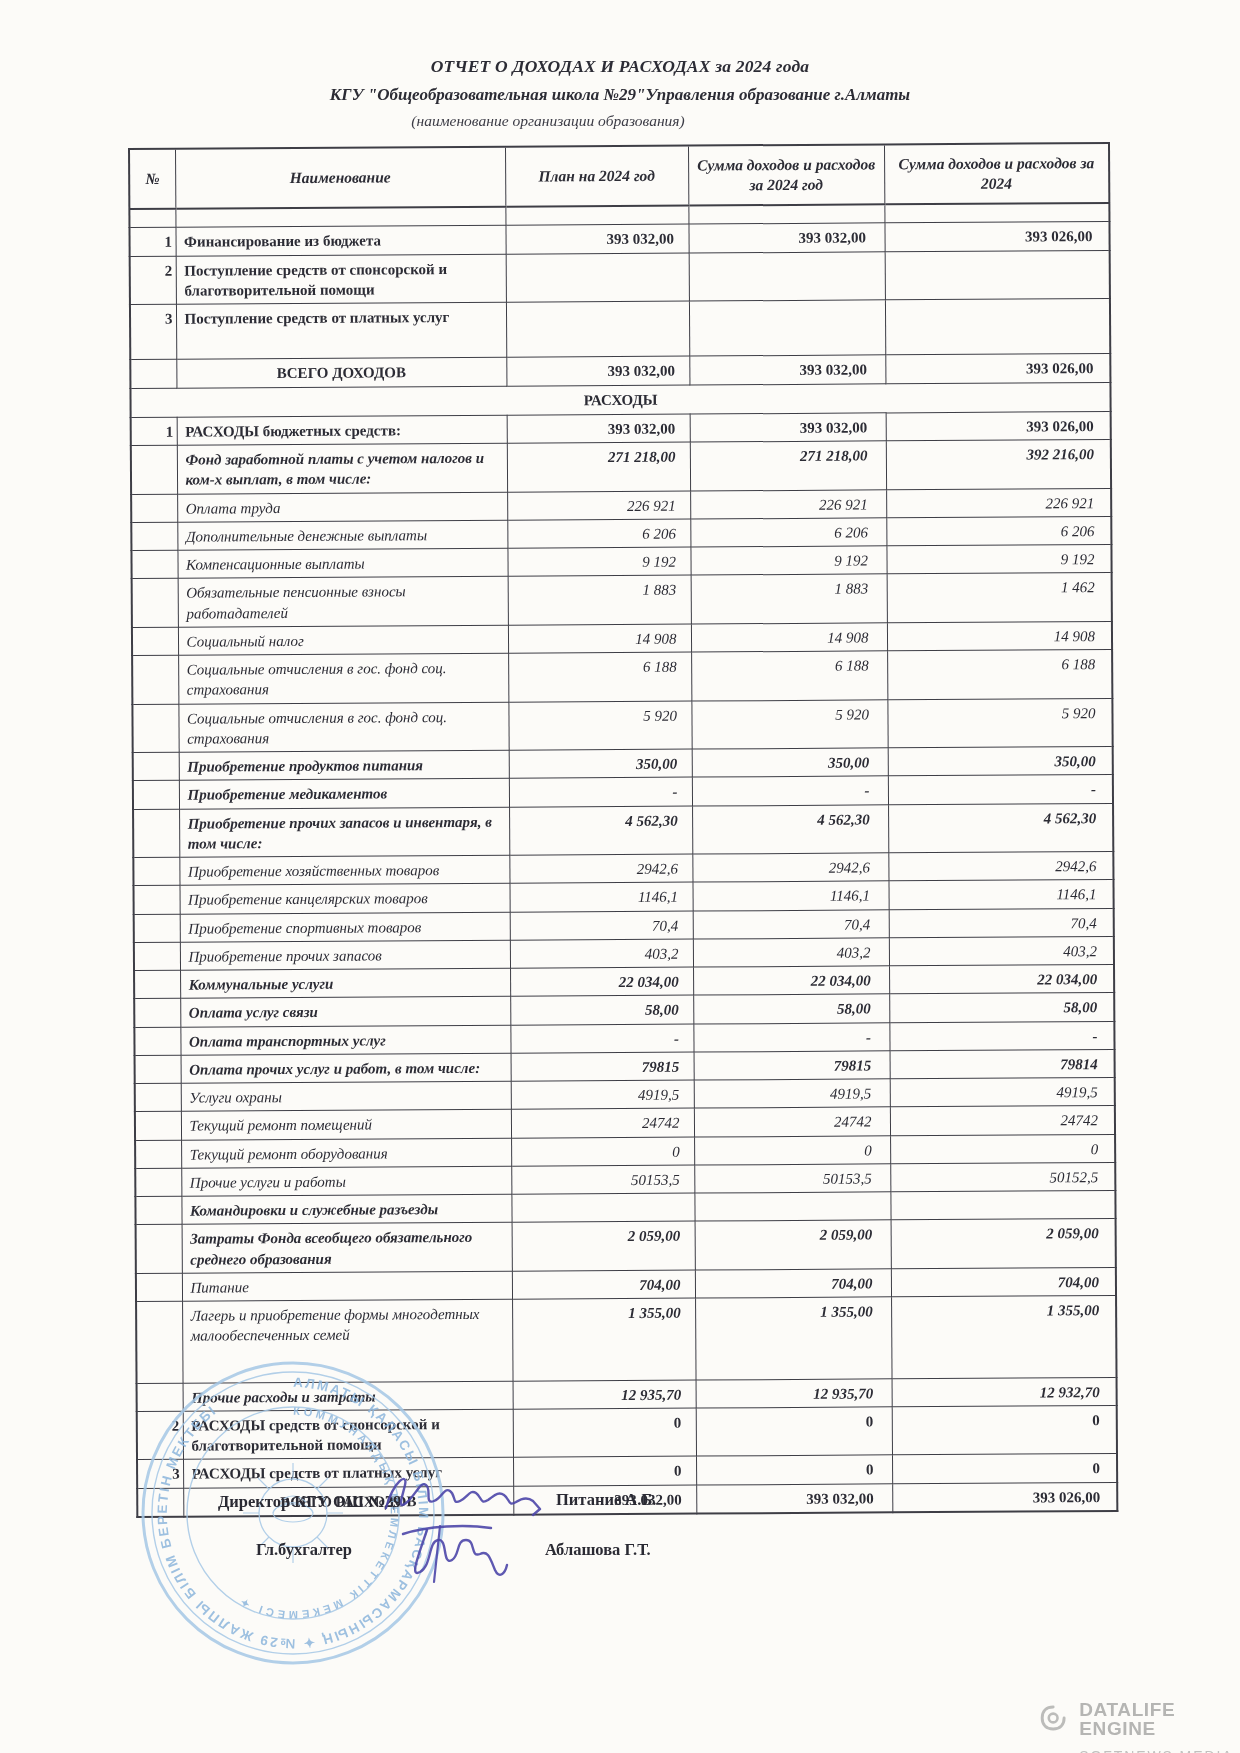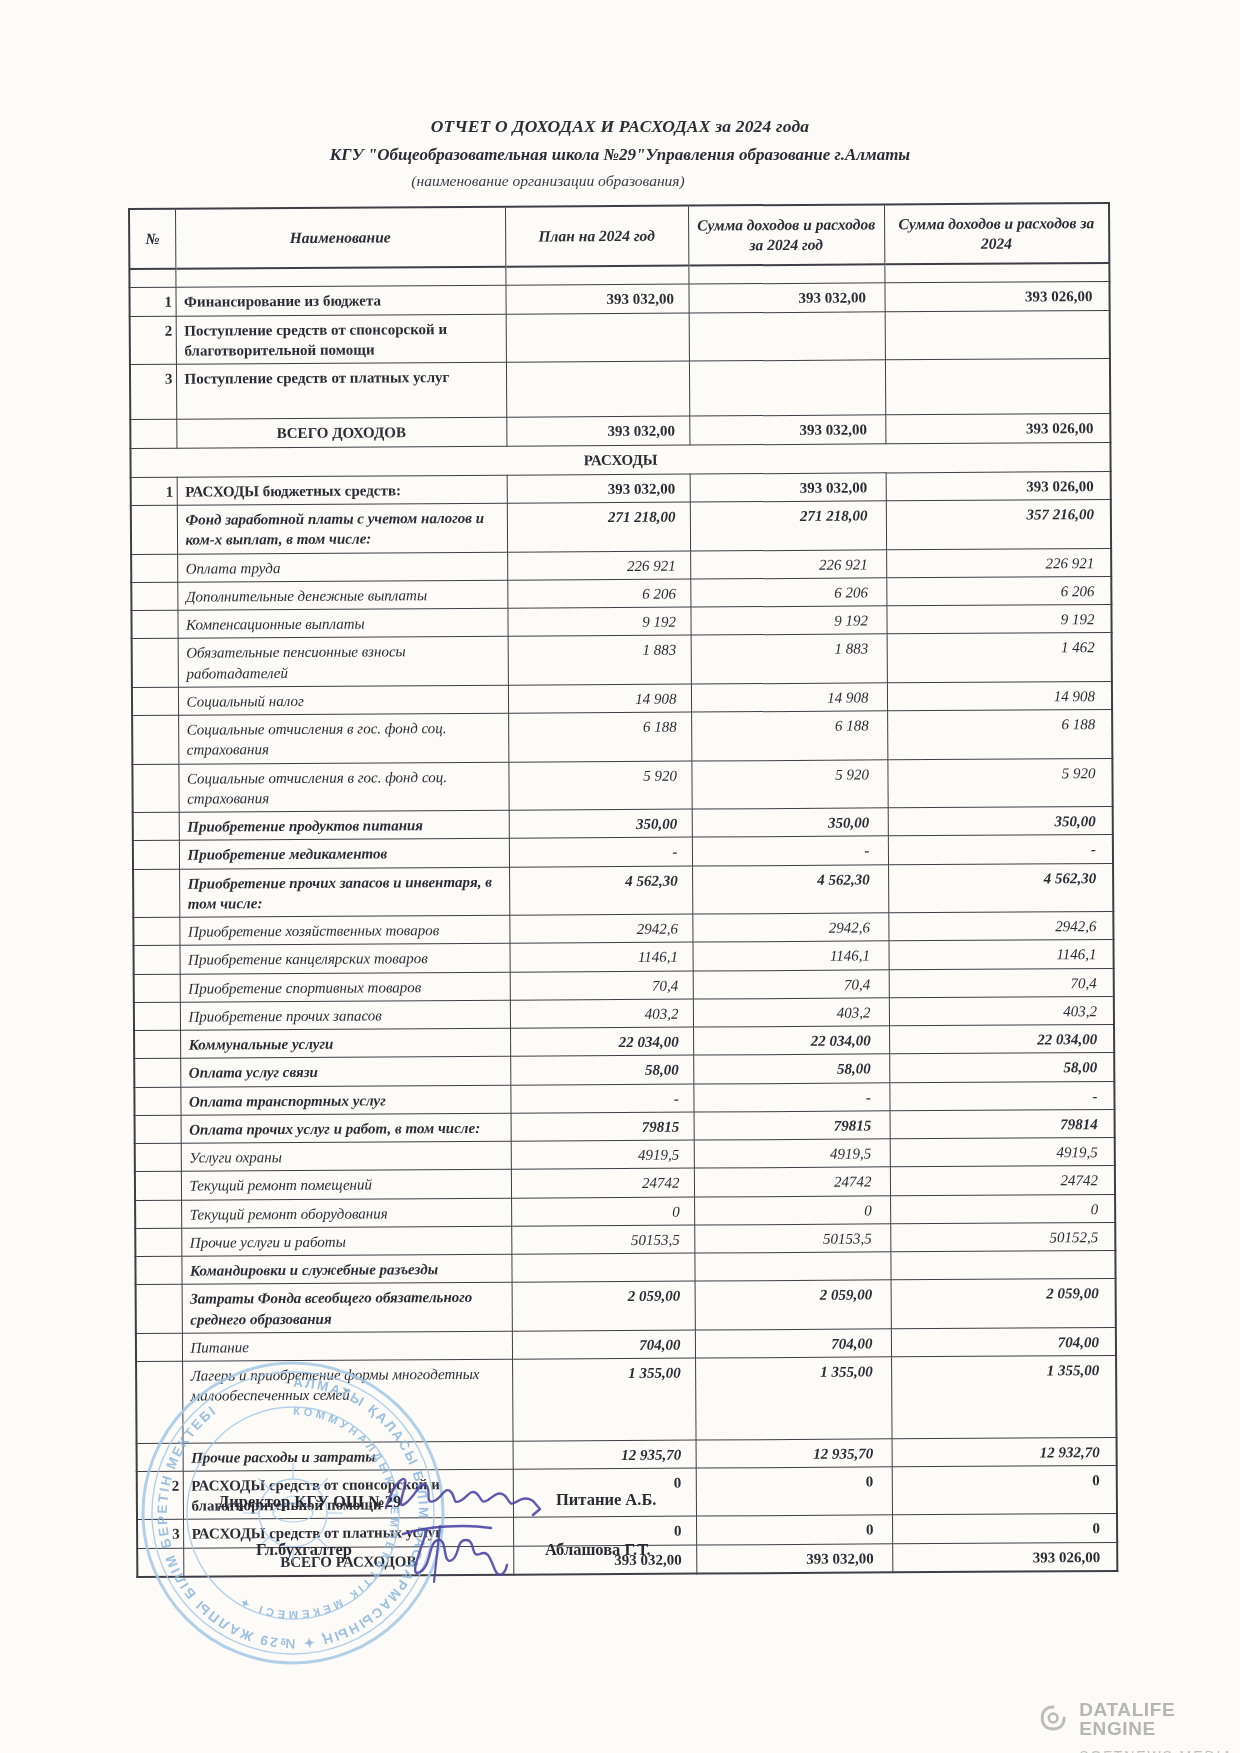--- a/index.html
+++ b/index.html
@@ -12,21 +12,21 @@
     --wm:#b5b5b3;
   }
   html,body{margin:0;padding:0;background:#ffffff;}
   .page{
     width:1240px;height:1753px;position:relative;overflow:hidden;
     background:var(--paper);
     color:var(--text);
     font-family:"Liberation Serif","DejaVu Serif",serif;
   }
   
-  .titles{padding-top:116px;}
+  .titles{padding-top:56px;}
   .t1{text-align:center;font-weight:bold;font-style:italic;font-size:17.5px;letter-spacing:.2px;}
   .t2{text-align:center;font-weight:bold;font-style:italic;font-size:17px;margin-top:8px;}
   .t3{text-align:center;font-style:italic;font-size:15.5px;margin-top:7px;transform:translateX(-72px);color:#3c3c46;}
   
   table.report{
     border-collapse:collapse;table-layout:fixed;width:980px;
     margin:18px 0 0 128px;
     transform:rotate(-0.35deg);transform-origin:left top;
     background:transparent;
   }
@@ -144,21 +144,21 @@
           <td class="cell-name">РАСХОДЫ бюджетных средств:</td>
           <td class="val col-plan">393 032,00</td>
           <td class="val col-sum1">393 032,00</td>
           <td class="val col-sum2">393 026,00</td>
         </tr>
         <tr class="row-group">
           <td class="cell-no"></td>
           <td class="cell-name">Фонд заработной платы с учетом налогов и ком-х выплат, в том числе:</td>
           <td class="val col-plan">271 218,00</td>
           <td class="val col-sum1">271 218,00</td>
-          <td class="val col-sum2">357 216,00</td>
+          <td class="val col-sum2">392 216,00</td>
         </tr>
         <tr class="row-sub">
           <td class="cell-no"></td>
           <td class="cell-name">Оплата труда</td>
           <td class="val col-plan">226 921</td>
           <td class="val col-sum1">226 921</td>
           <td class="val col-sum2">226 921</td>
         </tr>
         <tr class="row-sub">
           <td class="cell-no"></td>

